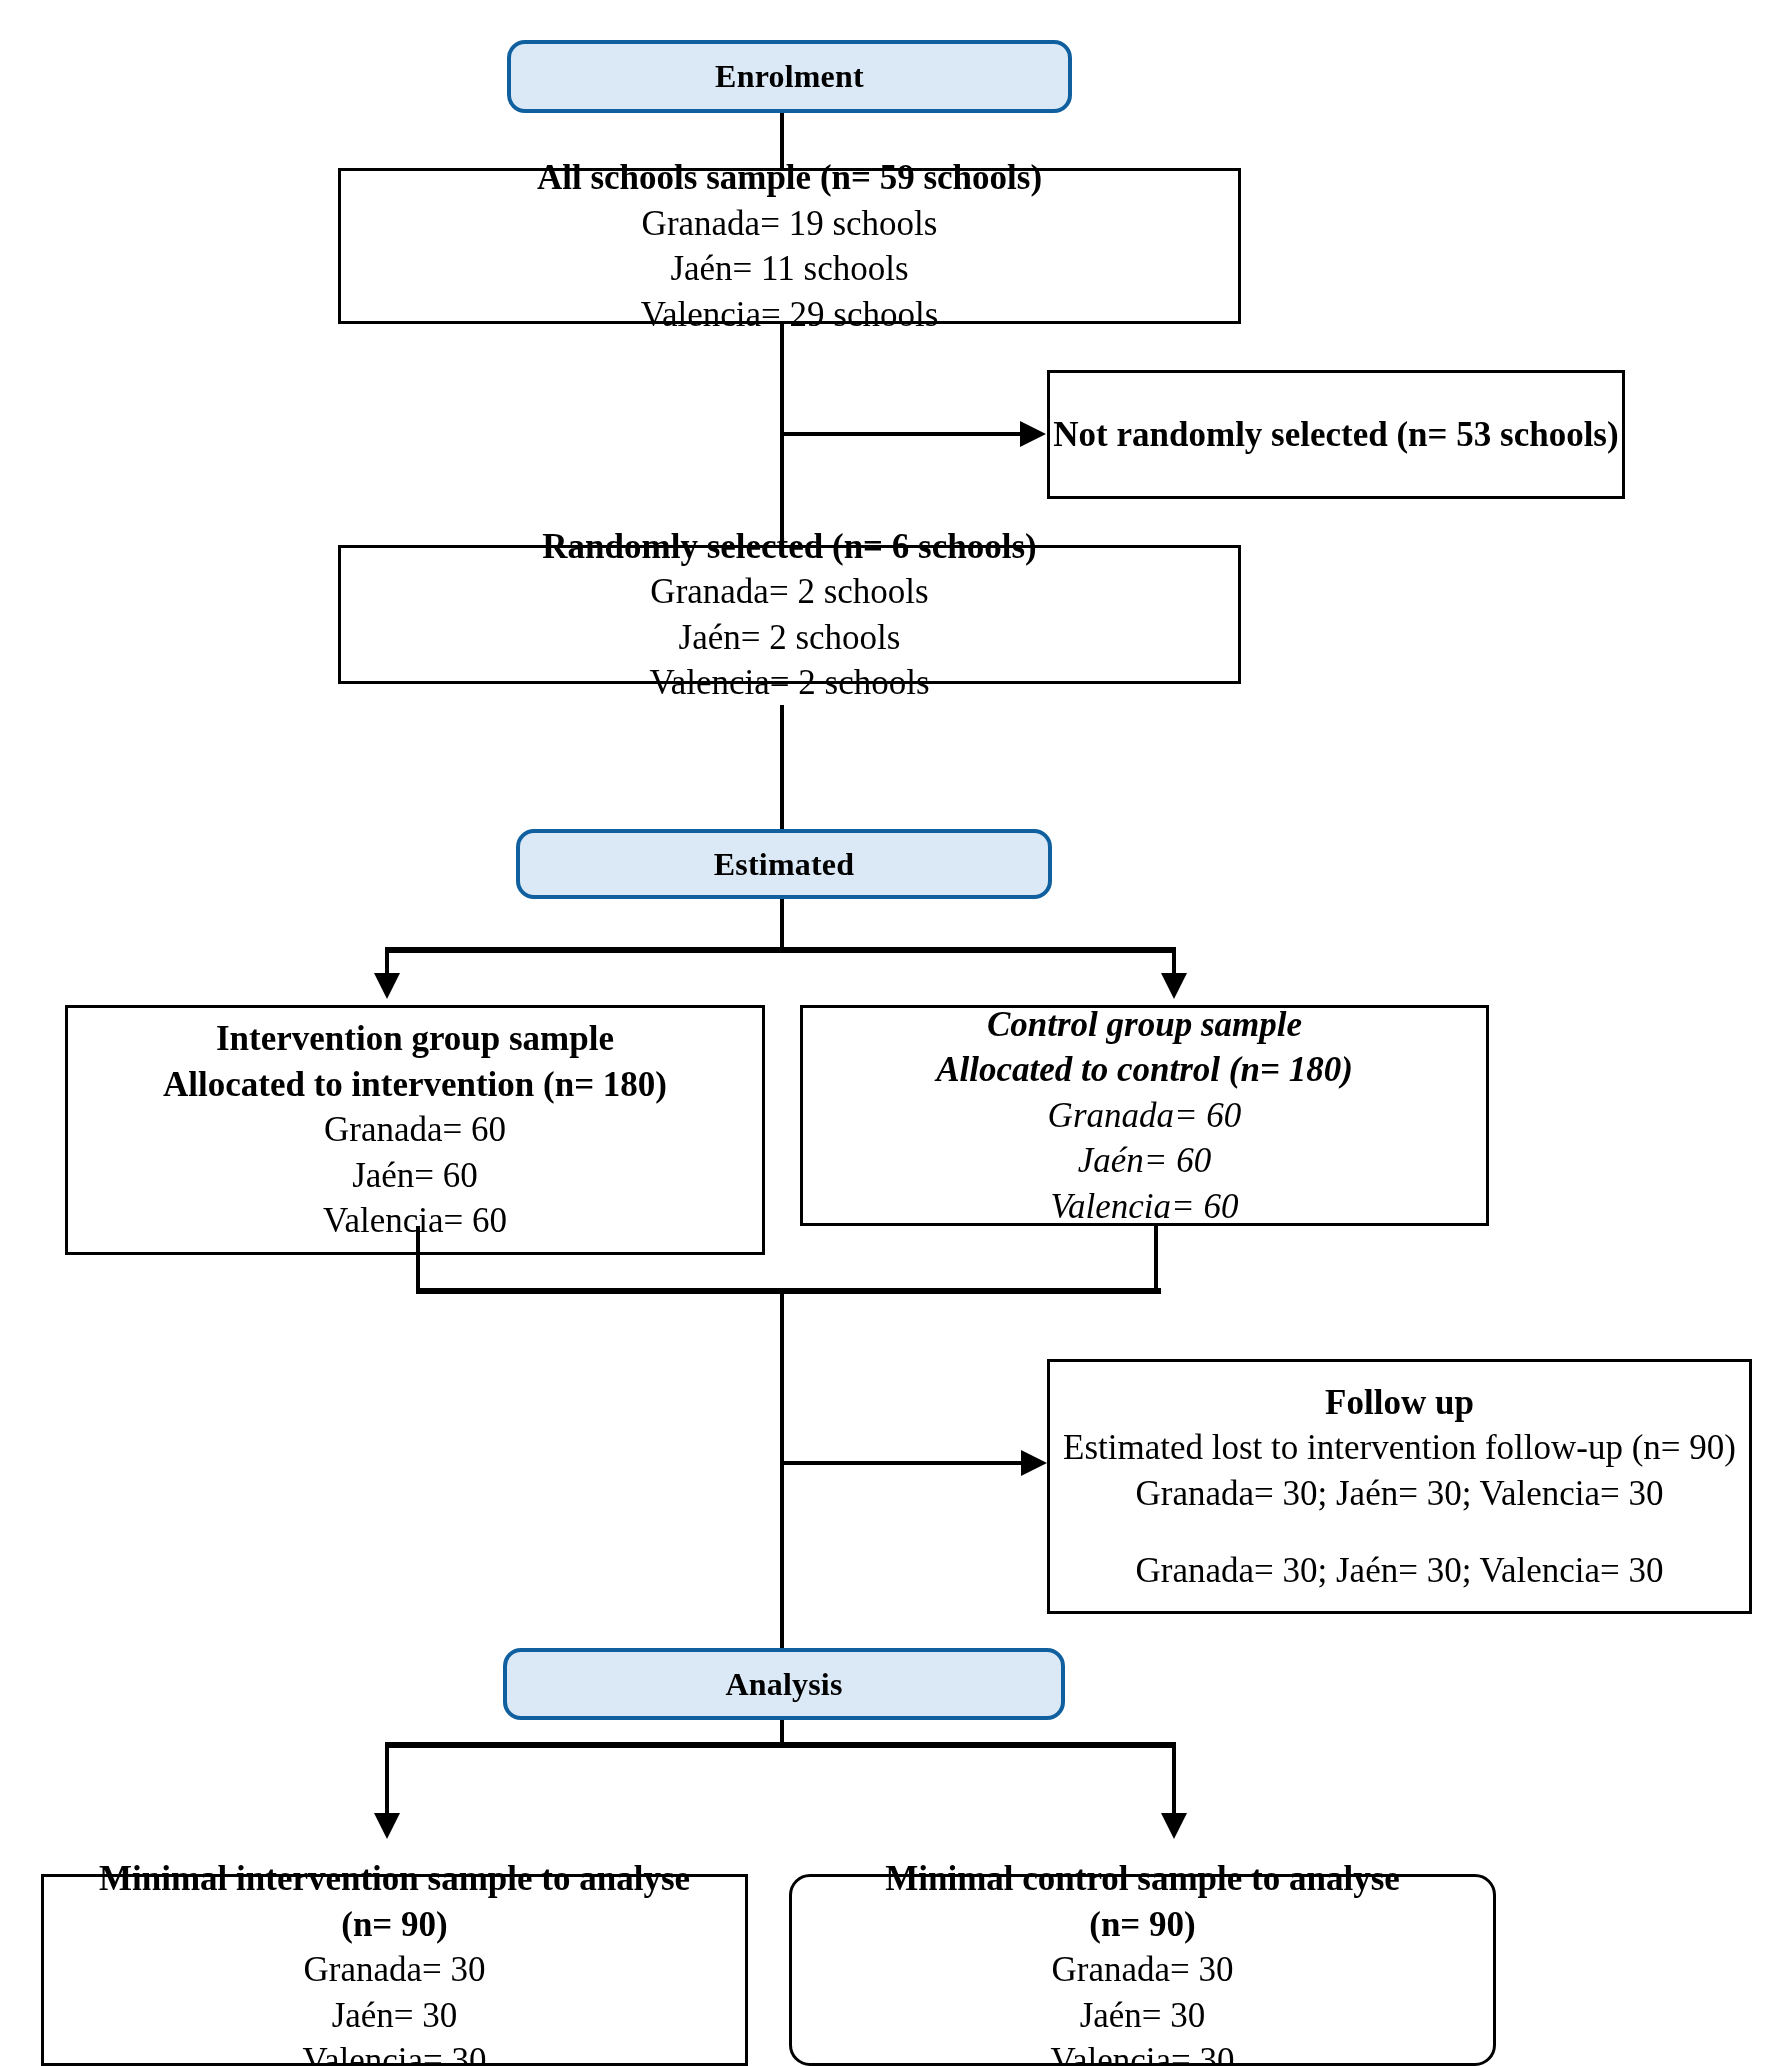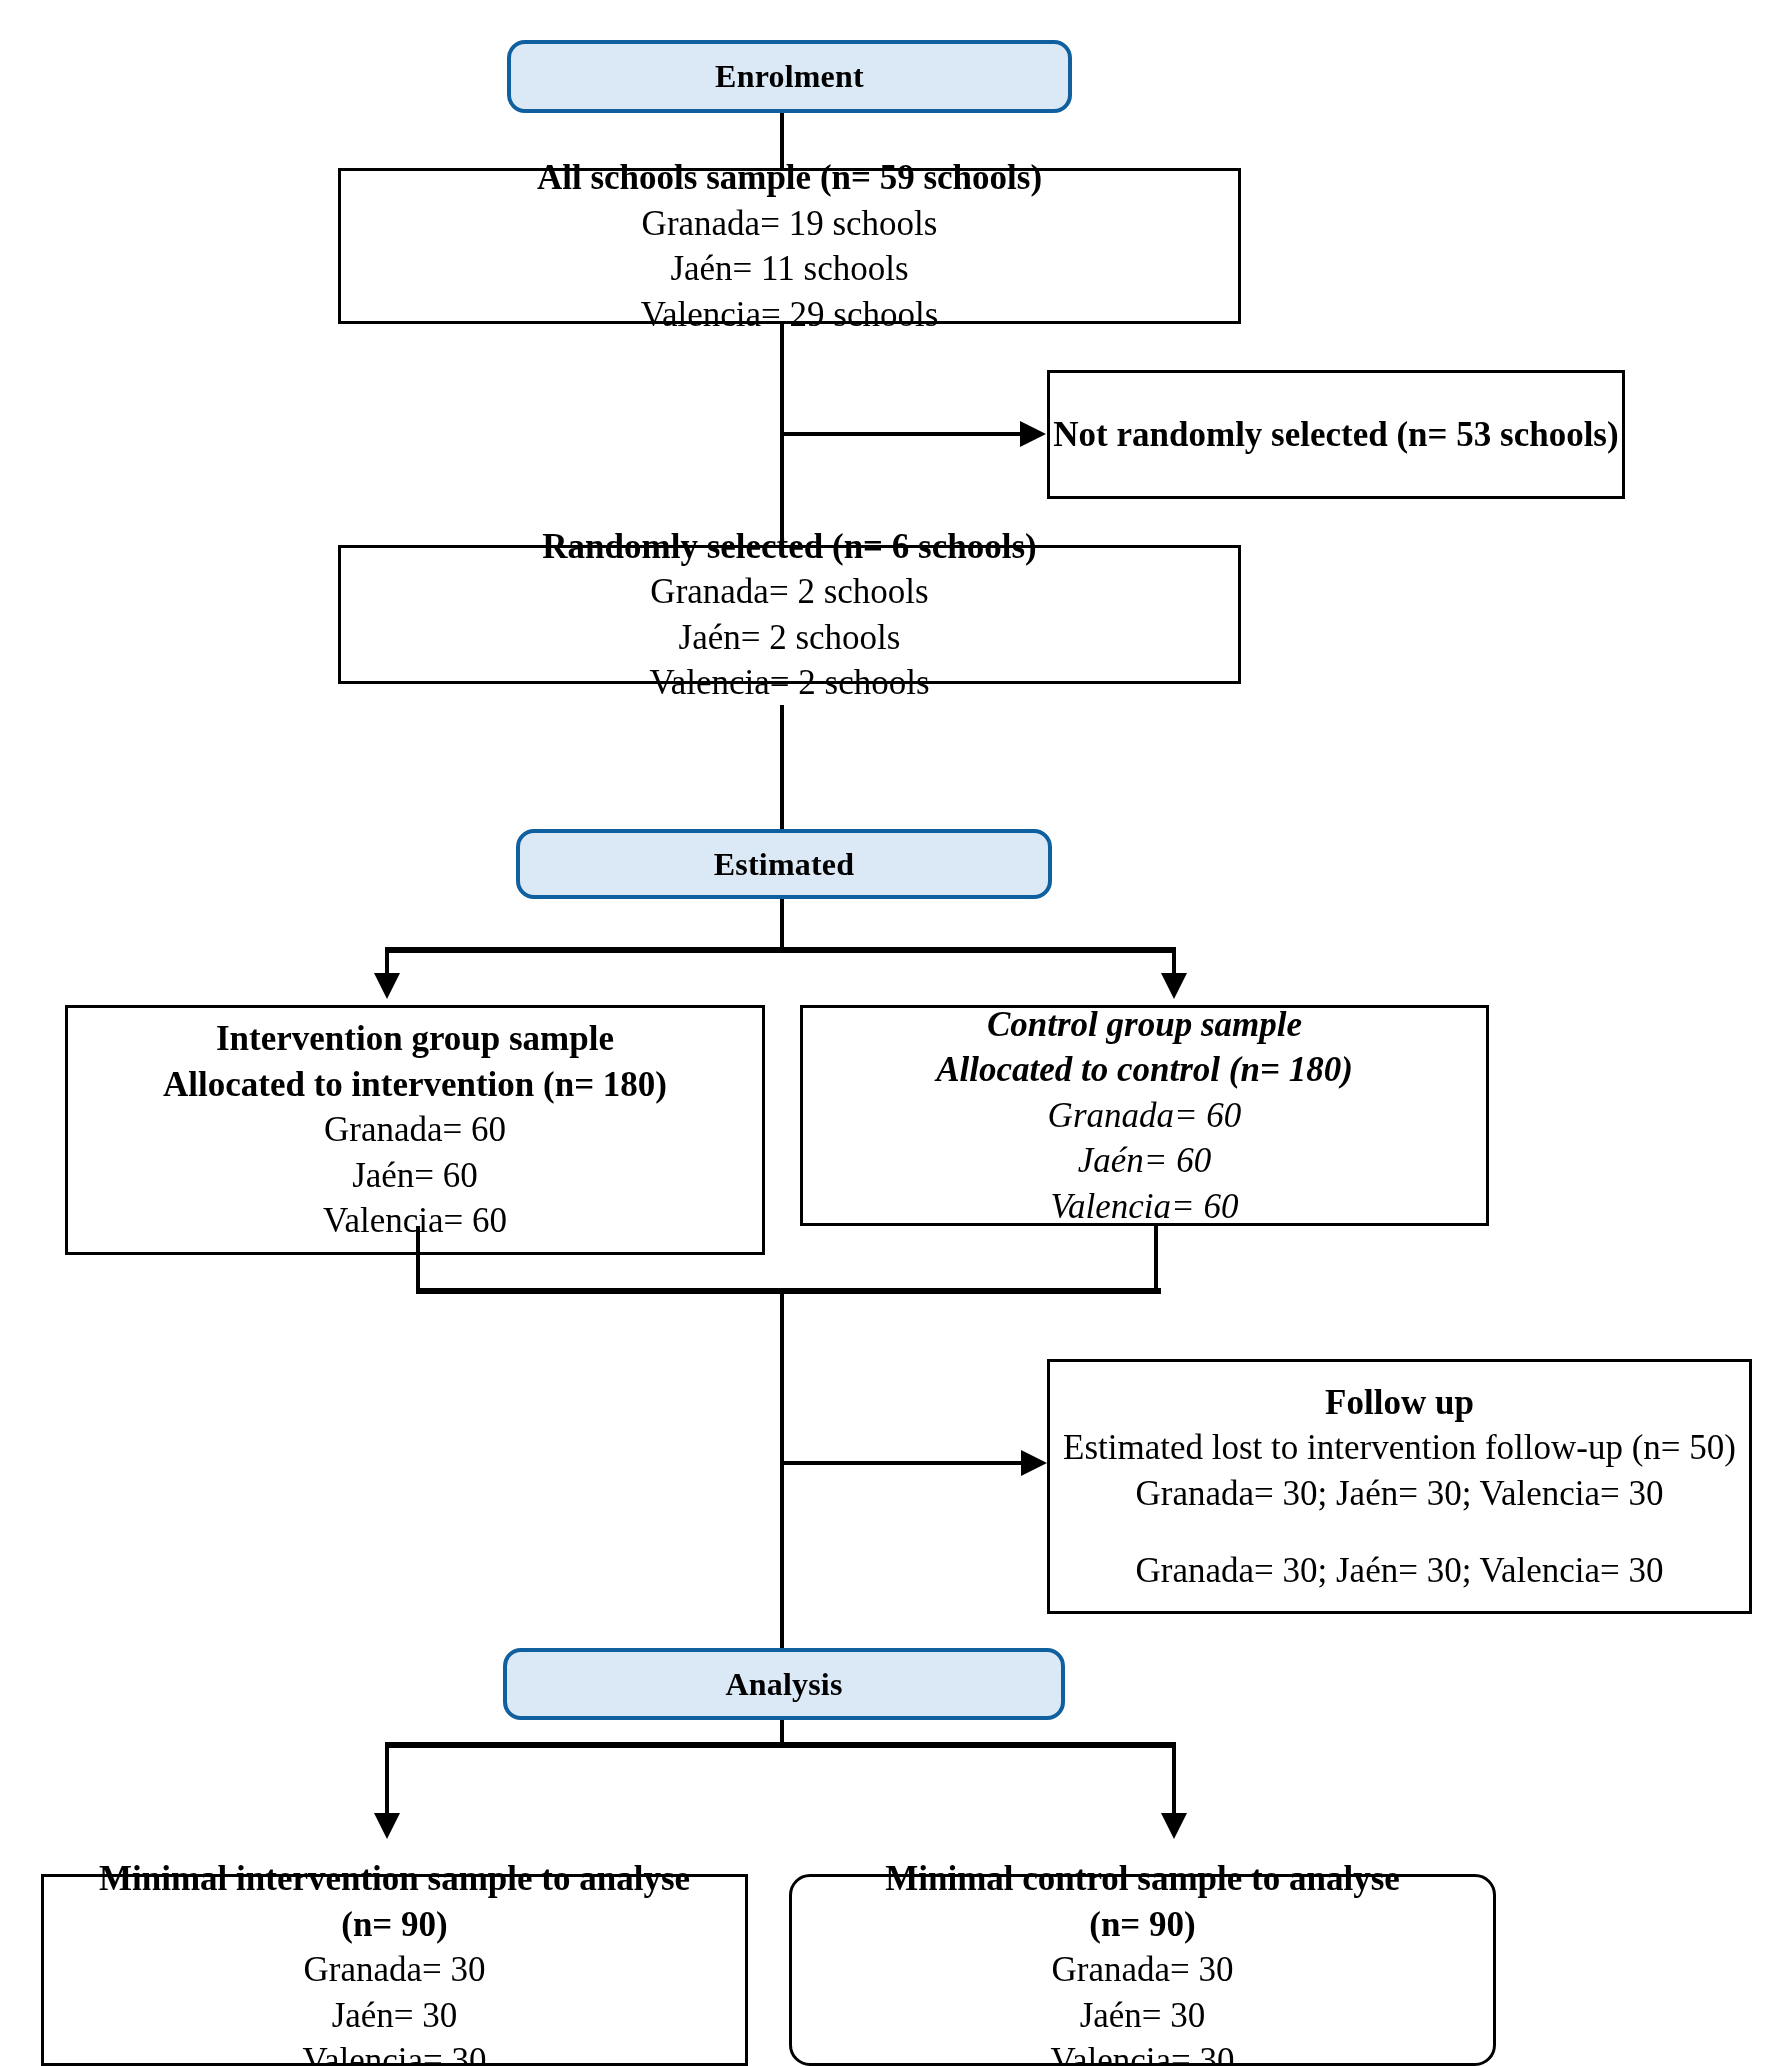--- a/index.html
+++ b/index.html
@@ -97,21 +97,21 @@
   <div class="conn vline" style="left:416px;top:1226px;height:68px;"></div>
   <div class="conn vline" style="left:1154px;top:1226px;height:68px;"></div>
   <div class="conn hline thick" style="left:416px;top:1288px;width:745px;"></div>
   <div class="conn vline" style="left:780px;top:1288px;height:362px;"></div>
 
   <div class="conn hline" style="left:780px;top:1461px;width:241px;"></div>
   <div class="arr-right" style="left:1021px;top:1450px;"></div>
 
   <div class="node plain" style="left:1047px;top:1335px;width:705px;height:255px;margin-top:24px;">
     <div class="line b">Follow up</div>
-    <div class="line">Estimated lost to intervention follow-up (n= 50)</div>
+    <div class="line">Estimated lost to intervention follow-up (n= 90)</div>
     <div class="line">Granada= 30; Jaén= 30; Valencia= 30</div>
     <div class="line spacer"></div>
     <div class="line">Granada= 30; Jaén= 30; Valencia= 30</div>
   </div>
 
   <div class="node stage" style="left:503px;top:1648px;width:562px;height:72px;">
     <div class="stage-label">Analysis</div>
   </div>
 
   <div class="conn vline" style="left:780px;top:1720px;height:25px;"></div>

